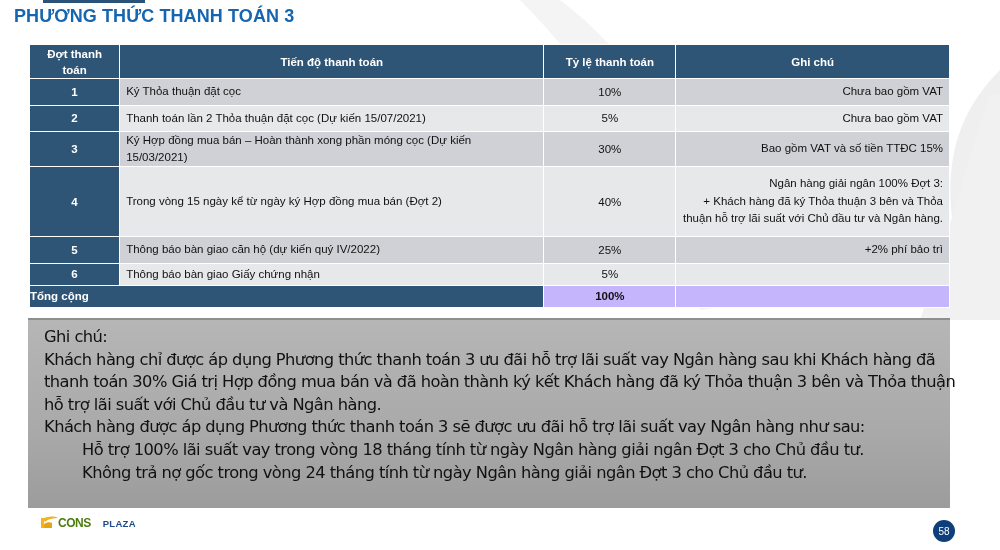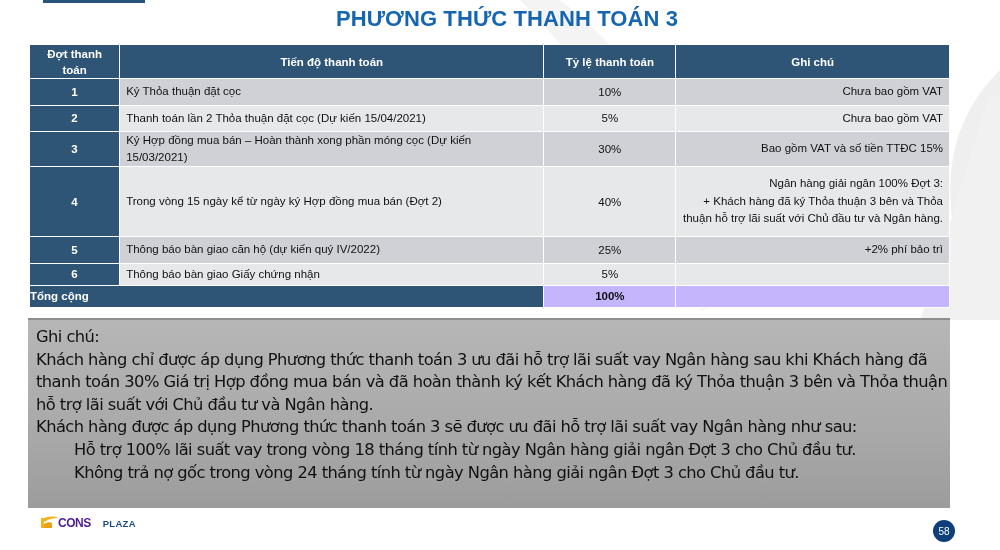--- a/index.html
+++ b/index.html
@@ -3,47 +3,47 @@
 <meta charset="utf-8">
 <style>
   * { box-sizing: border-box; margin: 0; padding: 0; }
   html, body { width: 1000px; height: 550px; overflow: hidden; background: #ffffff; }
   body { position: relative; font-family: "Liberation Sans", "DejaVu Sans", sans-serif; }
 
   .top-bar { position: absolute; left: 43px; top: 0; width: 102px; height: 3px; background: #2b5278; }
 
   .watermark { position: absolute; left: 0; top: 0; width: 1000px; height: 550px; pointer-events: none; }
 
-  .page-title { position: absolute; top: 6px; left: 0; width: 1000px; text-align: center;
-    color: #1565b0; font-weight: bold; font-size: 22px; letter-spacing: 0.1px; padding-left: 14px; }
+  .page-title { position: absolute; top: 6px; left: 0; width: 1000px; 
+    color: #1565b0; font-weight: bold; font-size: 18px; letter-spacing: 0.1px; padding-left: 14px; }
 
   table.pay { position: absolute; left: 29px; top: 44px; width: 921px; border-collapse: collapse;
     font-size: 11.5px; color: #111; }
   table.pay td, table.pay th { border: 1.5px solid #ffffff; }
   table.pay th { background: #2e5476; color: #ffffff; font-weight: bold; text-align: center; font-size: 11.5px; line-height: 16px; }
   .c1 { width: 82px; } .c2 { width: 386px; } .c3 { width: 120px; } .c4 { width: 249px; }
   td.num { background: #2e5476; color: #ffffff; font-weight: bold; text-align: center; }
   td.desc { padding: 0 6px; text-align: left; line-height: 17px; }
   td.rate { text-align: center; }
   td.note { padding: 4px 6px; text-align: right; line-height: 17.5px; }
   tr.dark td.desc, tr.dark td.rate, tr.dark td.note { background: #cfd1d6; }
   tr.light td.desc, tr.light td.rate, tr.light td.note { background: #e7e8ea; }
   td.total-label { background: #2e5476; color: #ffffff; font-weight: bold; text-align: left; }
   tr.total td.rate, tr.total td.note { background: #c4b5fd; font-weight: bold; }
 
   .note-box { position: absolute; left: 28px; top: 318px; width: 922px; height: 190px;
     background: linear-gradient(to bottom, #b6b6b6 0%, #a9a9a9 60%, #9c9c9c 100%);
-    border-top: 2px solid #8e8e8e; padding: 6px 8px; font-size: 16.3px; line-height: 22.6px; color: #111;
+    border-top: 2px solid #8e8e8e; padding: 6px 16px; font-size: 16.3px; line-height: 22.6px; color: #111;
     font-family: "DejaVu Sans", sans-serif; }
   .note-box p { white-space: nowrap; letter-spacing: -0.55px; }
   .note-box p.ind { padding-left: 38px; }
 
   .logo { position: absolute; left: 40px; top: 516px; display: flex; align-items: center; }
   .logo-mark { width: 18px; height: 14px; position: relative; }
-  .logo-cons { font-weight: bold; font-size: 12px; color: #4c1d95; letter-spacing: -0.5px; margin-left: 0px; font-family: "Liberation Sans", sans-serif; }
+  .logo-cons { font-weight: bold; font-size: 12px; color: #4d7c0f; letter-spacing: -0.5px; margin-left: 0px; font-family: "Liberation Sans", sans-serif; }
   .logo-plaza { font-weight: bold; font-size: 9.5px; color: #1f4a8a; margin-left: 12px; letter-spacing: 0.3px; text-align: center; }
 
   .page-num { position: absolute; left: 933px; top: 520px; width: 22px; height: 22px; border-radius: 50%;
     background: #0e3f7a; color: #fff; font-size: 10px; display: flex; align-items: center; justify-content: center; }
 </style>
 </head>
 <body>
 
 <div class="top-bar"></div>
 
@@ -66,21 +66,21 @@
   </thead>
   <tbody>
     <tr class="dark" style="height:22px">
       <td class="num">1</td>
       <td class="desc">Ký Thỏa thuận đặt cọc</td>
       <td class="rate">10%</td>
       <td class="note">Chưa bao gồm VAT</td>
     </tr>
     <tr class="light" style="height:23px">
       <td class="num">2</td>
-      <td class="desc">Thanh toán lần 2 Thỏa thuận đặt cọc (Dự kiến 15/04/2021)</td>
+      <td class="desc">Thanh toán lần 2 Thỏa thuận đặt cọc (Dự kiến 15/07/2021)</td>
       <td class="rate">5%</td>
       <td class="note">Chưa bao gồm VAT</td>
     </tr>
     <tr class="dark" style="height:35px">
       <td class="num">3</td>
       <td class="desc" style="padding-right:72px">Ký Hợp đồng mua bán – Hoàn thành xong phần móng cọc (Dự kiến 15/03/2021)</td>
       <td class="rate">30%</td>
       <td class="note">Bao gồm VAT và số tiền TTĐC 15%</td>
     </tr>
     <tr class="light" style="height:70px">

